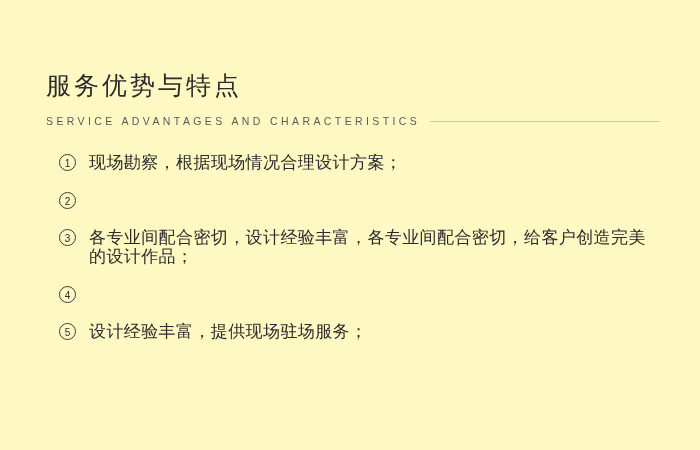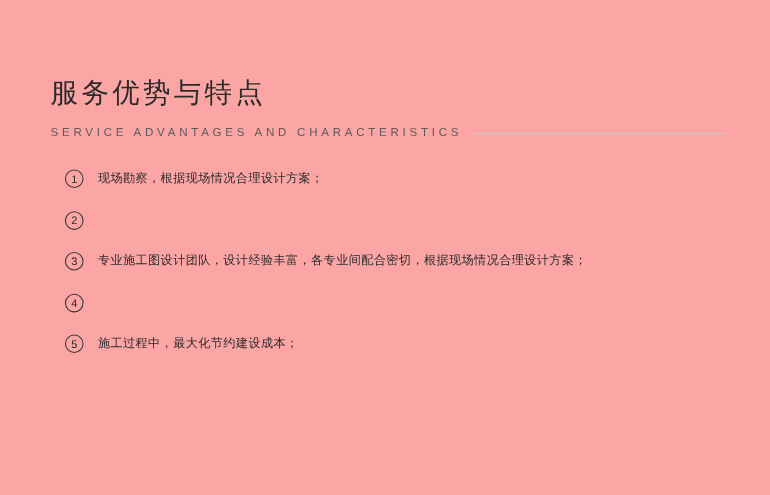--- a/index.html
+++ b/index.html
@@ -10,21 +10,21 @@
     width: 700px;
     height: 450px;
     background: #ffffff;
     font-family: "Liberation Sans", sans-serif;
     overflow: hidden;
   }
   .page {
     position: relative;
     width: 700px;
     height: 450px;
-    background: #fca5a5;
+    background: #fef9c3;
     box-sizing: border-box;
   }
   .content {
     position: absolute;
     left: 46px;
     top: 70px;
     right: 40px;
   }
   .title {
     font-family: "Liberation Sans", sans-serif;
@@ -79,21 +79,21 @@
     font-size: 10px;
     line-height: 17px;
     text-align: center;
     margin-right: 13px;
     margin-left: 13px;
     margin-top: 1px;
     box-sizing: border-box;
   }
   .item-text {
     font-family: Liberation Sans, sans-serif;
-    font-size: 11px;
+    font-size: 17px;
     color: #2b2b2b;
     line-height: 19px;
     letter-spacing: 0.4px;
   }
 </style>
 </head>
 <body>
 
 <div class="page">
   <div class="content">
@@ -108,25 +108,25 @@
     <ul class="list">
       <li class="list-item">
         <span class="num">1</span>
         <span class="item-text">现场勘察，根据现场情况合理设计方案；</span>
       </li>
       <li class="list-item">
         <span class="num">2</span>
       </li>
       <li class="list-item">
         <span class="num">3</span>
-        <span class="item-text">专业施工图设计团队，设计经验丰富，各专业间配合密切，根据现场情况合理设计方案；</span>
+        <span class="item-text">各专业间配合密切，设计经验丰富，各专业间配合密切，给客户创造完美的设计作品；</span>
       </li>
       <li class="list-item">
         <span class="num">4</span>
       </li>
       <li class="list-item">
         <span class="num">5</span>
-        <span class="item-text">施工过程中，最大化节约建设成本；</span>
+        <span class="item-text">设计经验丰富，提供现场驻场服务；</span>
       </li>
     </ul>
 
   </div>
 </div>
 
 </body></html>

